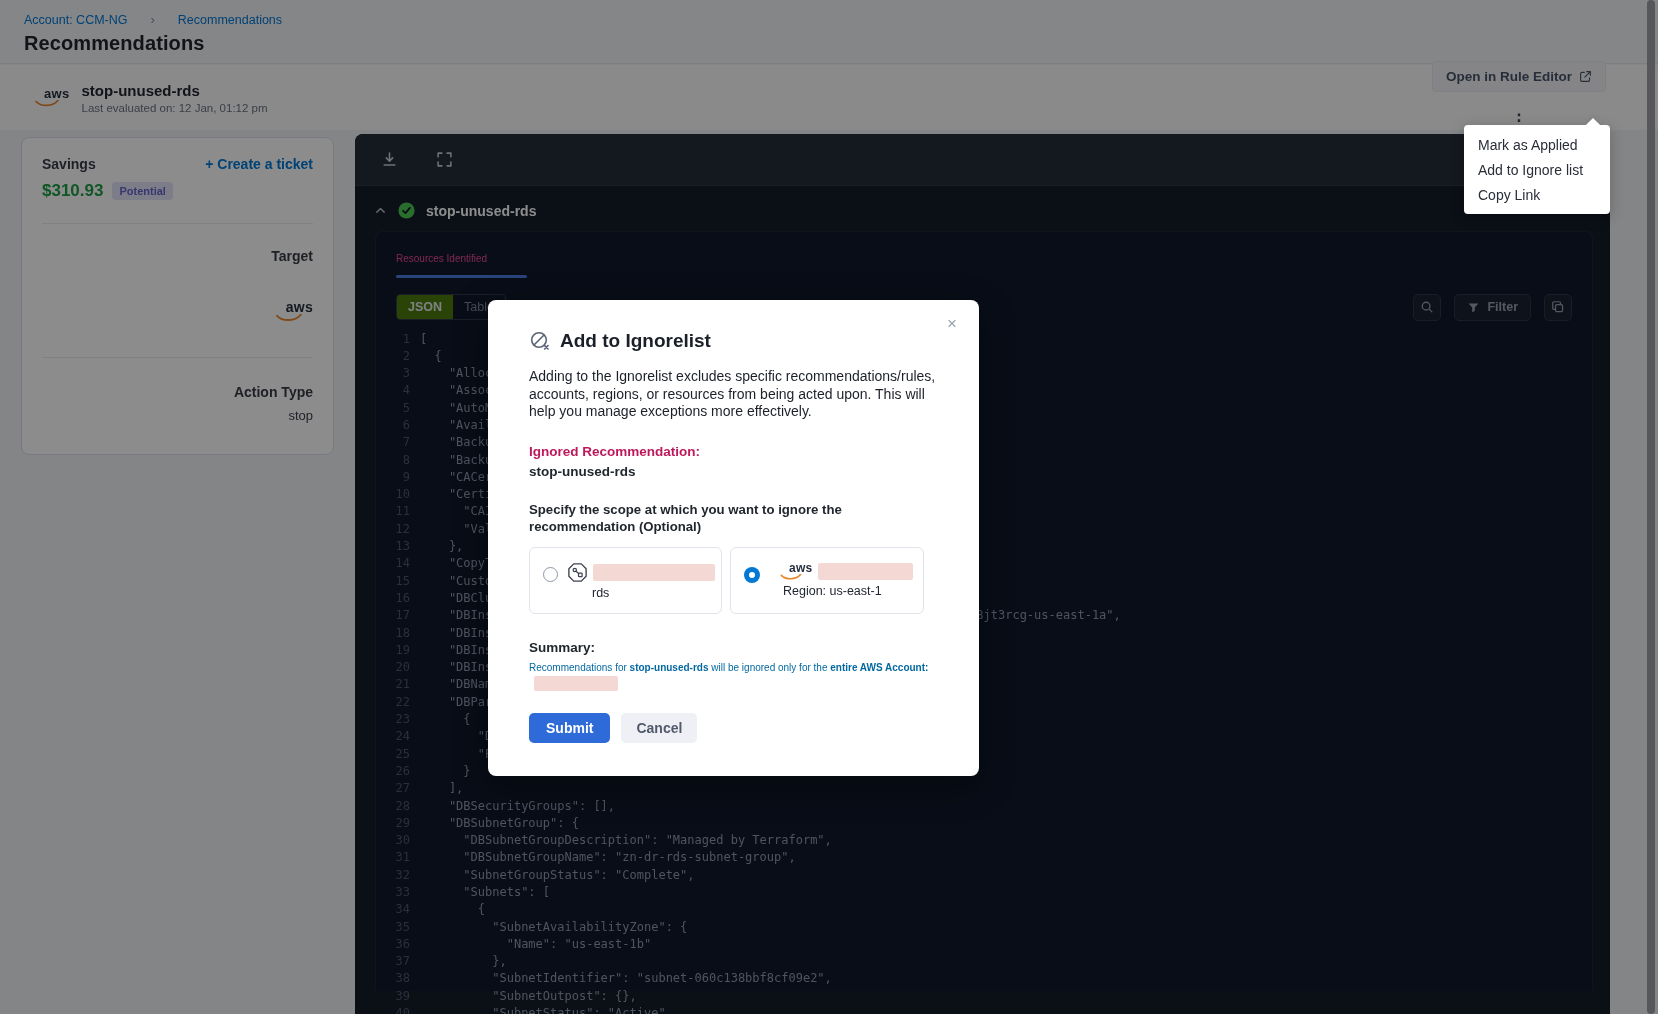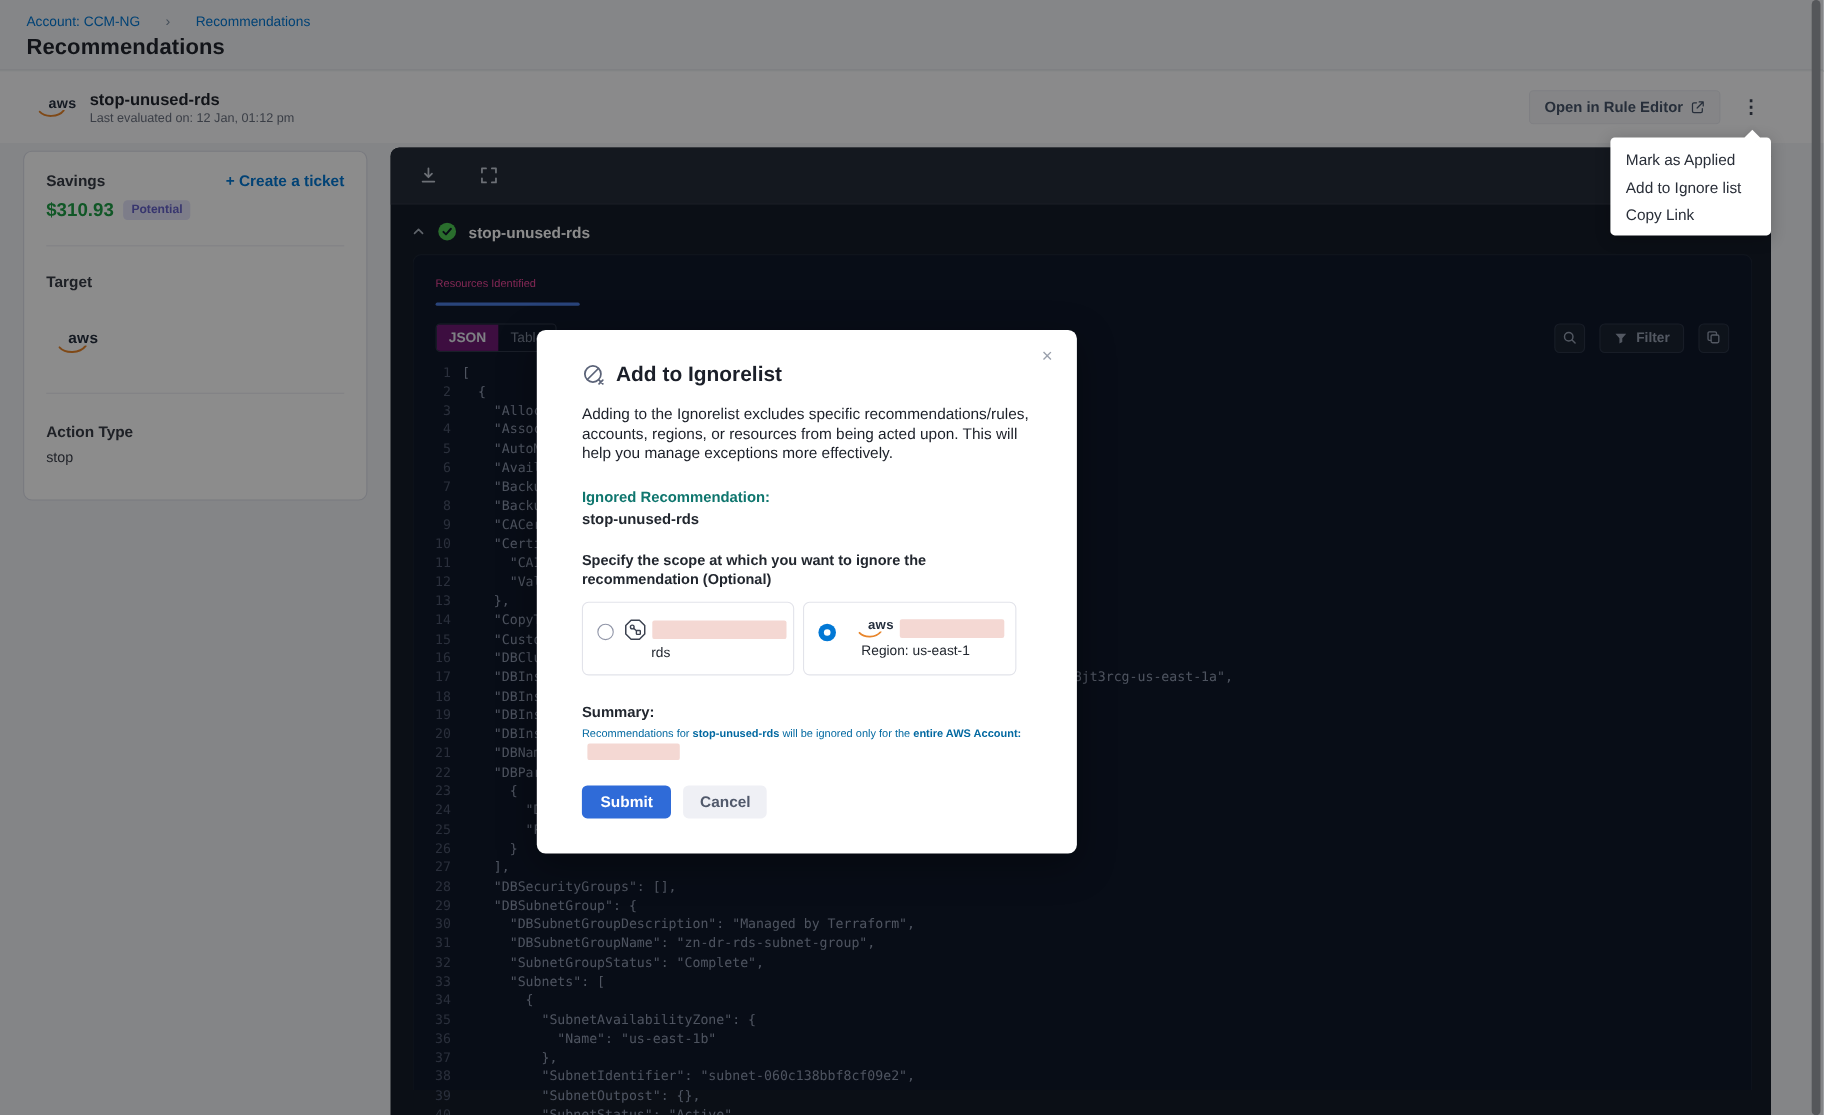--- a/index.html
+++ b/index.html
@@ -15,32 +15,32 @@
   .breadcrumb .sep { color:#7e91a5; font-size:13px; }
   .page-title { font-size:20px; font-weight:700; color:#22262e; margin-top:5px; letter-spacing:.1px; }
 
   .rec-header { position:absolute; left:0; top:65px; width:1658px; height:65px; background:#fcfcfe;
                 display:flex; align-items:center; padding:0 52px 0 24px; }
   .aws-logo { display:inline-flex; flex-direction:column; align-items:center; line-height:1; }
   .aws-logo .aws-txt { font-size:13px; font-weight:700; color:#252f3e; letter-spacing:.3px;margin-left:20px; }
   .rec-head-text { margin-left:12px; }
   .rec-name { font-size:15px; font-weight:700; color:#22262e; }
   .rec-sub  { font-size:11.5px; color:#6b7280; margin-top:3px; }
-  .head-actions { margin-left:auto; display:flex; align-items:center; gap:14px; }
+  .head-actions { margin-left:auto; display:flex; align-items:center; gap:14px;flex-direction:column; }
   .btn-secondary { display:inline-flex; align-items:center; gap:7px; background:#f2f3f6; border:1px solid #e7e8ee;
                    border-radius:4px; height:31px; padding:0 13px; font-size:13.5px; font-weight:600;
                    color:#47556a; cursor:pointer; }
   .more-btn { width:28px; height:28px; display:flex; align-items:center; justify-content:center;
               font-size:17px; font-weight:700; color:#3e4656; cursor:pointer; border-radius:4px; }
 
   .page-body { position:absolute; left:0; top:130px; width:1658px; height:884px; background:#f0f2f6; }
 
   
   .savings-card { position:absolute; left:21px; top:137px; width:313px; height:318px; background:#fff;
-                  border:1px solid #dcdee8; border-radius:8px; padding:18px 20px; }
+                  border:1px solid #dcdee8; border-radius:8px; padding:18px 20px;text-align:right; }
   .sc-row1 { display:flex; justify-content:space-between; align-items:flex-start; }
   .sc-label { font-size:14px; font-weight:600; color:#383c46; }
   .create-ticket { font-size:14px; font-weight:600; color:#0278d5; cursor:pointer; }
   .sc-amount-row { display:flex; align-items:center; gap:9px; margin-top:9px; }
   .sc-amount { font-size:17px; font-weight:700; color:#1e9e45; }
   .sc-badge { font-size:11px; font-weight:600; color:#6763c9; background:#e3e3fa; border-radius:4px; padding:3px 7px; }
   .sc-divider { height:1px; background:#ececf2; margin:22px 0 0 0; }
   .sc-target-label { font-size:14px; font-weight:600; color:#383c46; margin-top:24px; }
   .sc-target-logo { margin-top:36px; }
   .sc-target-logo .aws-txt { font-size:14px; }
@@ -57,21 +57,21 @@
   .chev { color:#aeb6c2; display:flex; cursor:pointer; }
   .dp-res-title { font-size:14px; font-weight:700; color:#fff; }
   .inner-panel { margin:0 17px 0 20px; height:760px; background:#10182a;
                  border:1px solid #1e2736; border-bottom:none; border-radius:8px 8px 0 0; }
   .ri-tab-wrap { padding:16px 0 0 20px; display:inline-block; }
   .ri-tab { font-size:10px; font-weight:400; color:#ec4899; cursor:pointer; }
   .ri-underline { height:2.5px; background:#4c7de0; margin-top:9px; width:131px; border-radius:2px; }
   .code-toolbar { display:flex; justify-content:space-between; align-items:center; margin-top:16px; padding:0 20px; }
   .seg { display:inline-flex; border:1px solid #303a4c; border-radius:4px; overflow:hidden; }
   .seg-item { font-size:12.5px; padding:5px 11px; color:#7d8799; cursor:pointer; }
-  .seg-item.active { background:#701a75; color:#e6eaf0; font-weight:700; }
+  .seg-item.active { background:#4d7c0f; color:#e6eaf0; font-weight:700; }
   .ct-right { display:flex; gap:13px; align-items:center; }
   .icon-btn { height:27px; min-width:27px; display:inline-flex; align-items:center; justify-content:center; gap:7px;
               background:#1a2332; border:1px solid #2c3648; border-radius:5px; color:#97a1b3; cursor:pointer;
               padding:0 6px; font-size:12.5px; font-weight:600; }
   .icon-btn.filter { padding:0 12px; }
   .code { margin-top:10px; }
   .code-row { display:flex; line-height:17.3px; height:17.3px; }
   .ln { width:34px; text-align:right; font:12px/17.3px "DejaVu Sans Mono", monospace; color:#4d576d; flex:none; }
   .lc { padding-left:10px; font:12px/17.3px "DejaVu Sans Mono", monospace; color:#8e99af; white-space:pre; }
 
@@ -89,21 +89,21 @@
                cursor:pointer; white-space:nowrap; }
 
   
   .modal { position:absolute; left:488px; top:300px; width:491px; height:476px; z-index:30; background:#fff;
            border-radius:8px; box-shadow:0 10px 34px rgba(0,0,0,.35); padding:30px 40px 0 41px; }
   .modal-close { position:absolute; top:13px; right:16px; width:22px; height:22px; display:flex; align-items:center;
                  justify-content:center; font-size:17px; color:#9aa0ac; cursor:pointer; }
   .modal-title-row { display:flex; align-items:center; gap:9px; }
   .modal-title { font-size:19px; font-weight:700; color:#1b1f29; }
   .modal-desc { margin-top:16px; font-size:14px; line-height:17.5px; color:#1c2029; font-weight:500; }
-  .m-label { margin-top:23px; font-size:13.5px; font-weight:600; color:#0f766e; }
+  .m-label { margin-top:23px; font-size:13.5px; font-weight:600; color:#be185d; }
   .m-recname { margin-top:5px; font-size:13.5px; font-weight:700; color:#22272f; }
   .m-scope { margin-top:22px; font-size:13.2px; font-weight:600; color:#22272f; line-height:17px; }
   .opt-cards { display:flex; gap:8px; margin-top:12px; }
   .opt-card { border:1px solid #e2e3ea; border-radius:6px; height:67px; padding:14px 10px 8px 13px;
               display:flex; gap:9px; cursor:pointer; }
   .opt-card.rule { width:193px; }
   .opt-card.account { width:194px; }
   .radio { width:15px; height:15px; border-radius:50%; border:1.5px solid #9196a8; flex:none; margin-top:5px;
            background:#fff; }
   .radio.checked { border:none; background:#0278d5; position:relative; width:16px; height:16px; }

